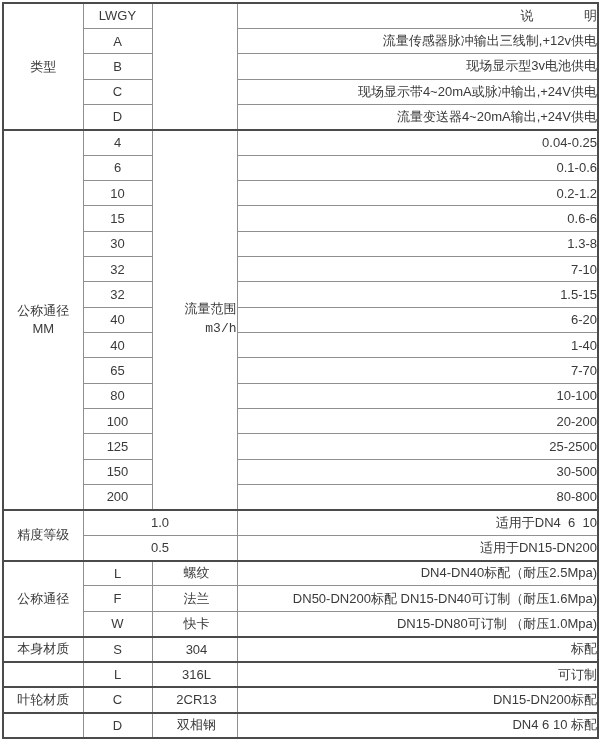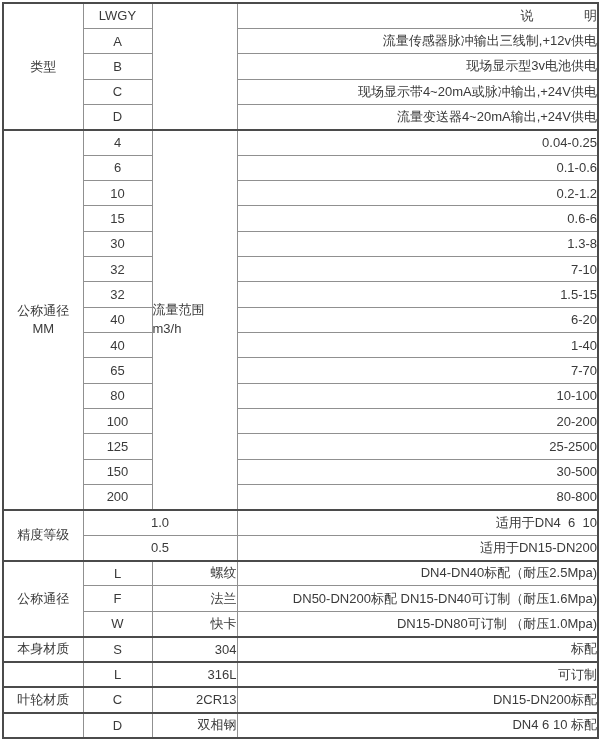--- a/index.html
+++ b/index.html
@@ -25,22 +25,22 @@
     border: 1px solid #909090;
     font-size: 13px;
     color: #3a3a3a;
     padding: 0;
     overflow: hidden;
     vertical-align: middle;
   }
   tr.sec td { border-top: 2px solid #4b4b4b; }
   td.lab  { text-align: center; white-space: pre-line; line-height: 1.35; }
   td.code { text-align: center; white-space: pre; }
-  td.midc { text-align: left; white-space: pre-line; line-height: 1.45; }
-  td.mid  { text-align: right; padding-left: 4px; white-space: pre; }
+  td.midc { text-align: right; white-space: pre-line; line-height: 1.45; font-family: Liberation Mono, monospace; }
+  td.mid  { text-align: center; padding-left: 4px; white-space: pre; }
   td.desc { text-align: right; padding-left: 4px; white-space: pre; }
 </style>
 </head>
 <body>
 
 <table class="spec">
   <colgroup>
     <col style="width:80px">
     <col style="width:69px">
     <col style="width:85px">

